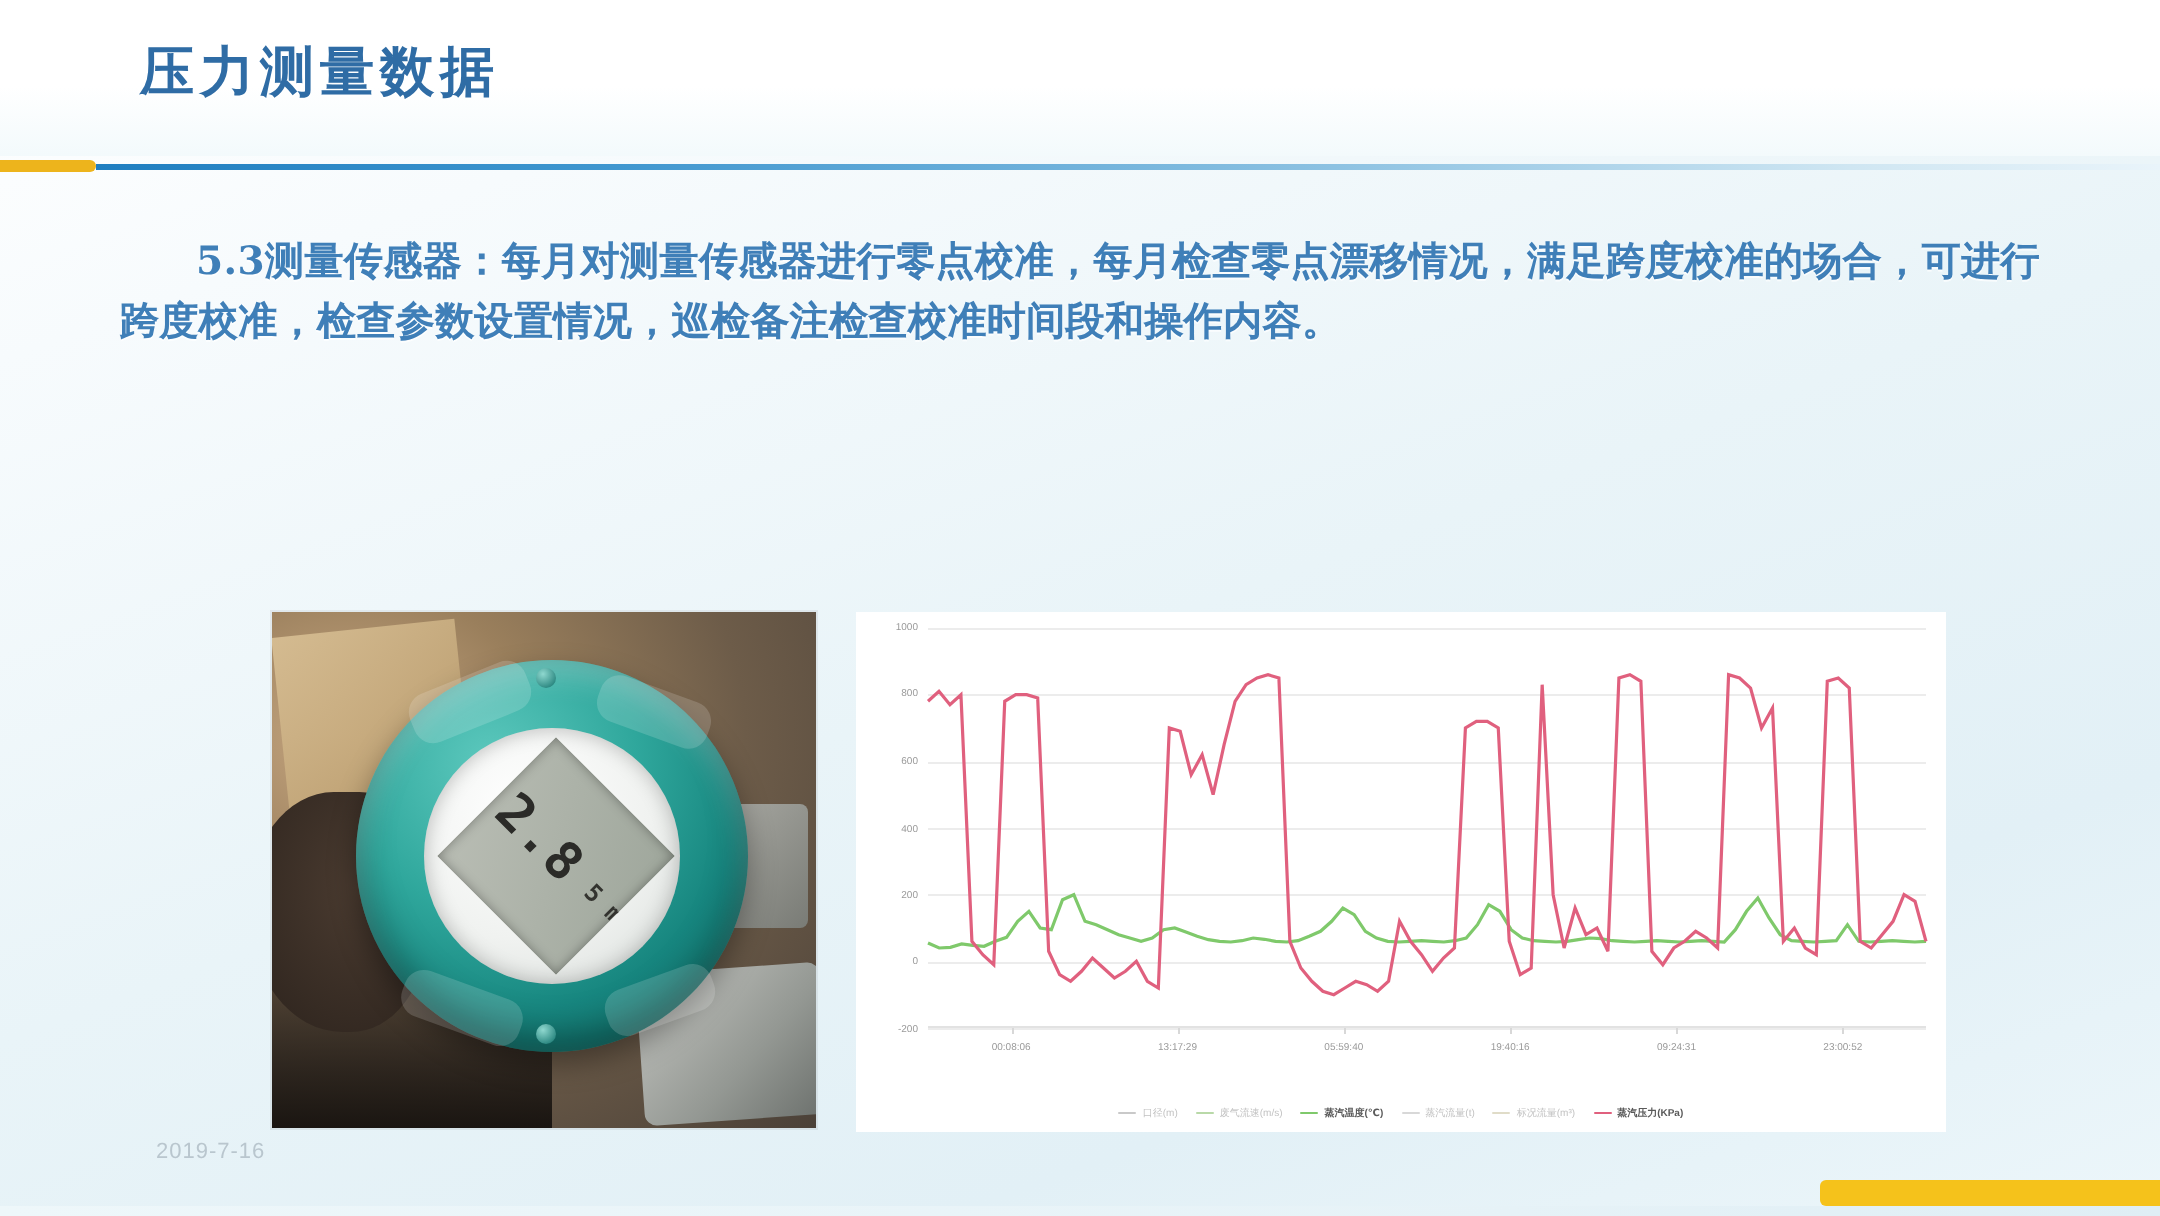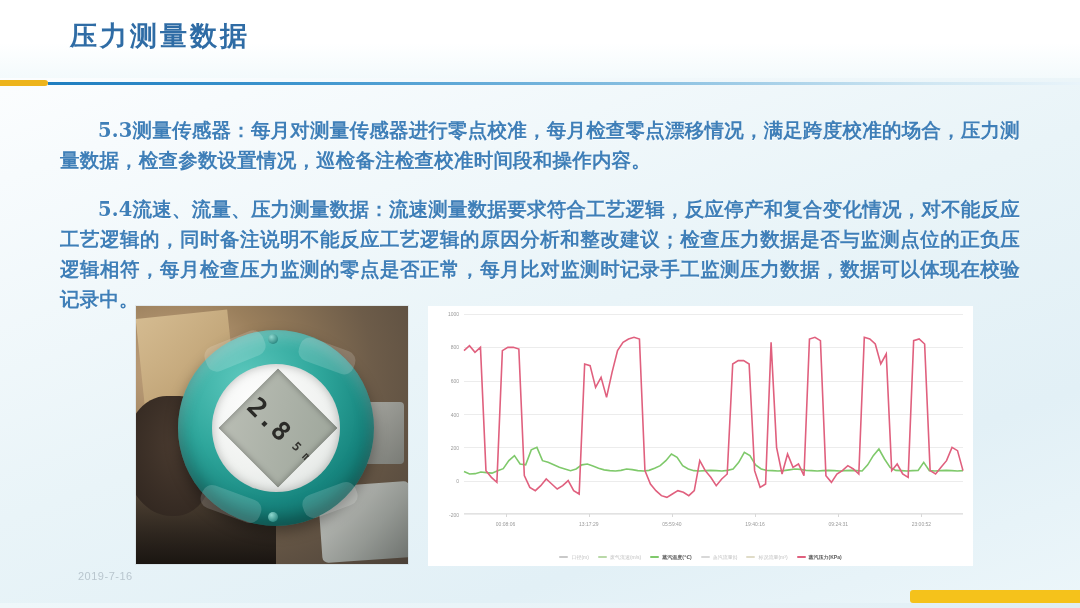--- a/index.html
+++ b/index.html
@@ -160,22 +160,21 @@
 
   <div class="header">
     <div class="title">压力测量数据</div>
   </div>
   <div class="rule-wrap">
     <div class="rule-gold"></div>
     <div class="rule-blue"></div>
   </div>
 
   <div class="body-text">
-    <p class="para">5.3测量传感器：每月对测量传感器进行零点校准，每月检查零点漂移情况，满足跨度校准的场合，压力测量数据，检查参数设置情况，巡检备注检查校准时间段和操作内容。</p>
-    <p class="para">5.4流速、流量、压力测量数据：流速测量数据要求符合工艺逻辑，反应停产和复合变化情况，对不能反应工艺逻辑的，同时备注说明不能反应工艺逻辑的原因分析和整改建议；检查压力数据是否与监测点位的正负压逻辑相符，每月检查压力监测的零点是否正常，每月比对监测时记录手工监测压力数据，数据可以体现在校验记录中。</p>
+    <p class="para">5.3测量传感器：每月对测量传感器进行零点校准，每月检查零点漂移情况，满足跨度校准的场合，可进行跨度校准，检查参数设置情况，巡检备注检查校准时间段和操作内容。</p>
   </div>
 
   <div class="photo">
     <div class="ph-bg"></div>
     <div class="ph-card"></div>
     <div class="ph-dark"></div>
     <div class="ph-hand"></div>
     <div class="ph-metal"></div>
     <div class="ph-metal2"></div>
 

